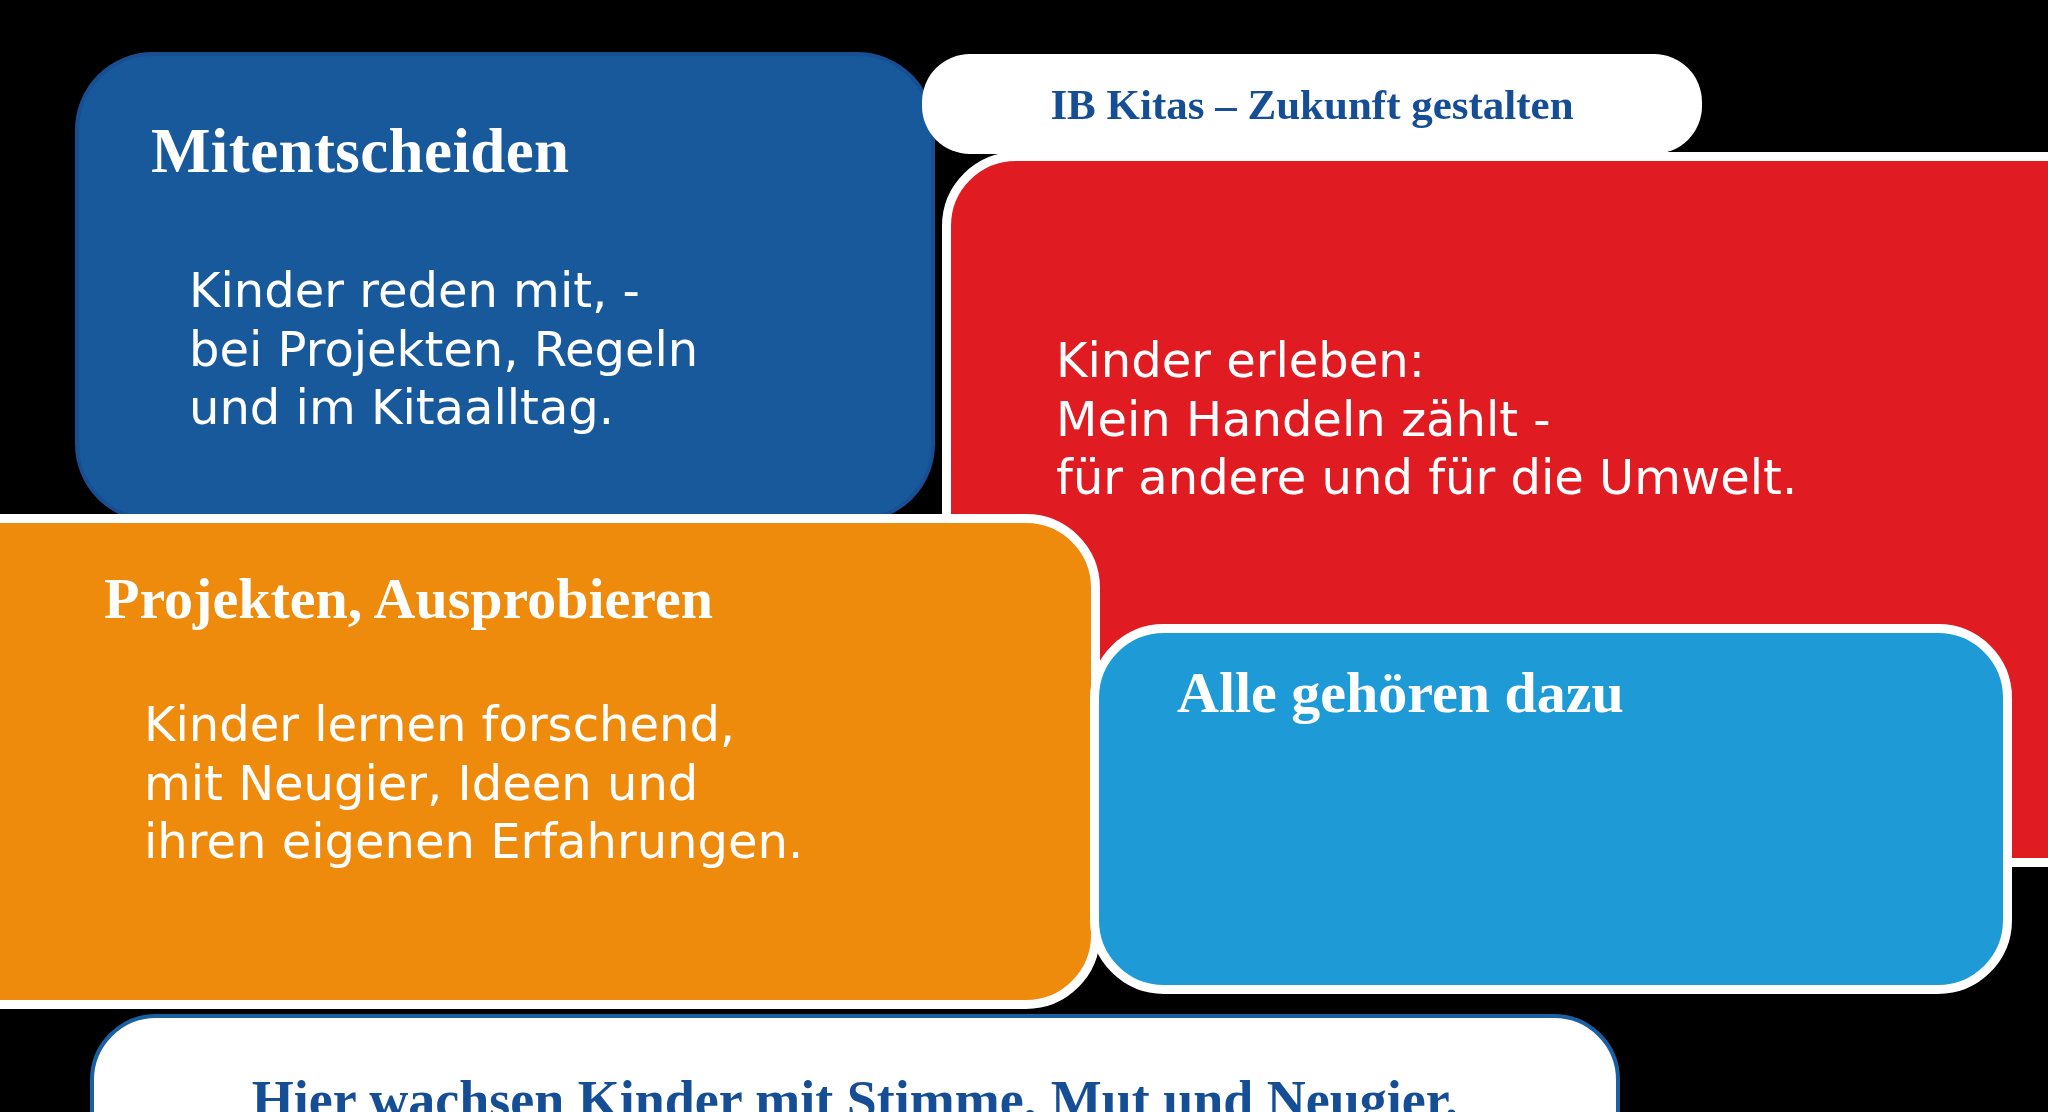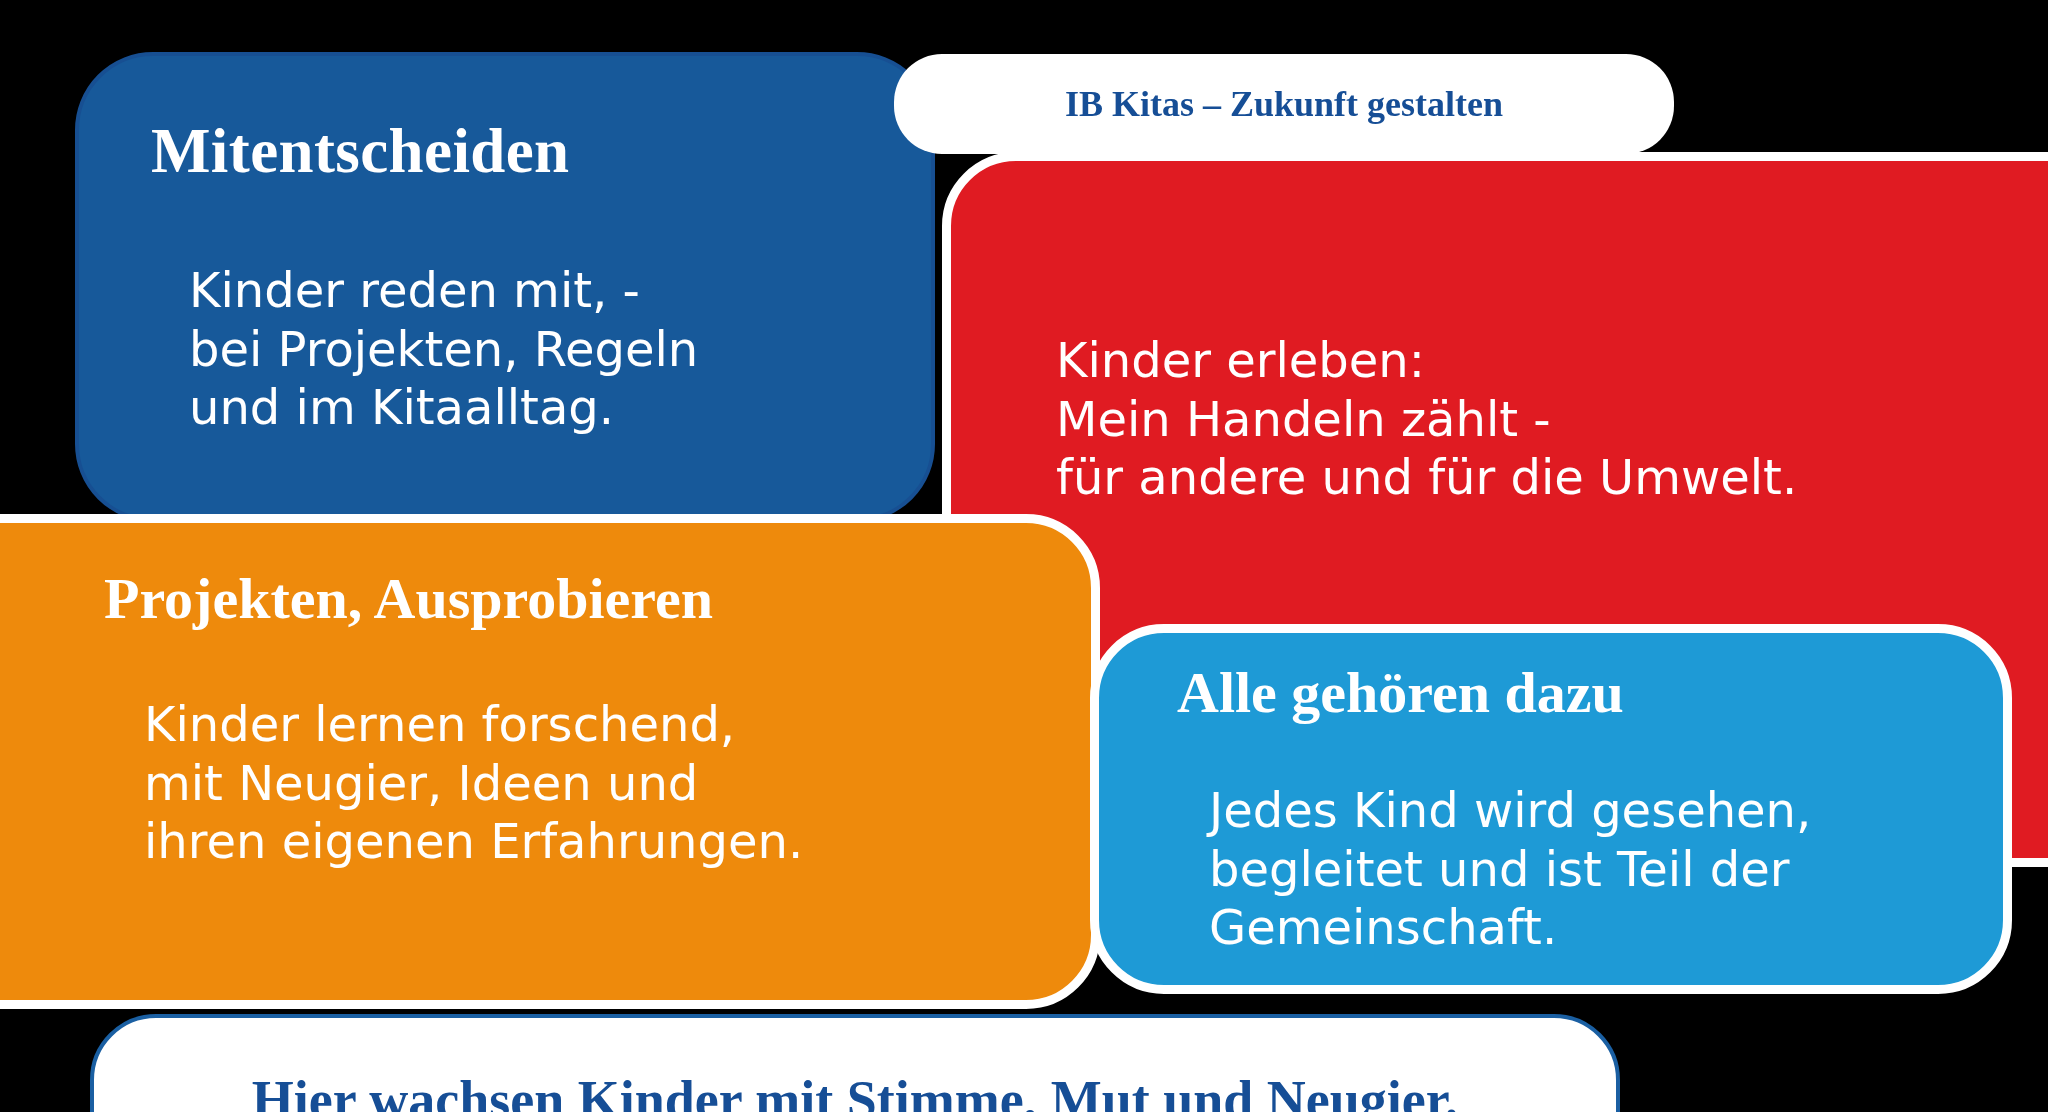--- a/index.html
+++ b/index.html
@@ -147,26 +147,26 @@
     background: #ffffff;
     display: flex;
     align-items: center;
     justify-content: center;
     font-family: "Liberation Serif", serif;
     font-weight: bold;
     color: #164E96;
     white-space: nowrap;
   }
   #pill-header {
-    left: 894px;
+    left: 922px;
     top: 10px;
     width: 780px;
     height: 100px;
     border-radius: 48px;
-    font-size: 36px;
+    font-size: 43px;
     z-index: 6;
   }
   #pill-footer {
     left: 90px;
     top: 970px;
     width: 1530px;
     height: 172px;
     border-radius: 66px;
     border: 4px solid #1A5FA2;
     font-size: 54px;
@@ -193,23 +193,20 @@
 
   <div class="card" id="card-orange">
     <div class="title">Projekten, Ausprobieren</div>
     <div class="body">Kinder lernen forschend,
 mit Neugier, Ideen und
 ihren eigenen Erfahrungen.</div>
   </div>
 
   <div class="card" id="card-lightblue">
     <div class="title">Alle gehören dazu</div>
-    <div class="body">Jedes Kind wird gesehen,
-begleitet und ist Teil der
-Gemeinschaft.</div>
   </div>
 
   <div class="pill" id="pill-header">
     <span>IB Kitas – Zukunft gestalten</span>
   </div>
 
   <div class="pill" id="pill-footer">
     <span>Hier wachsen Kinder mit Stimme, Mut und Neugier.</span>
   </div>
 

